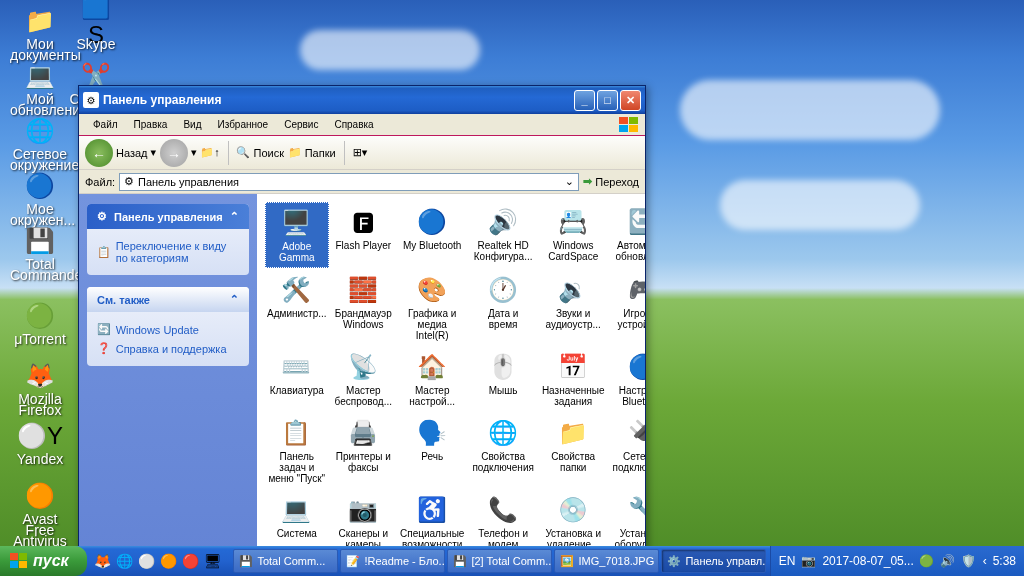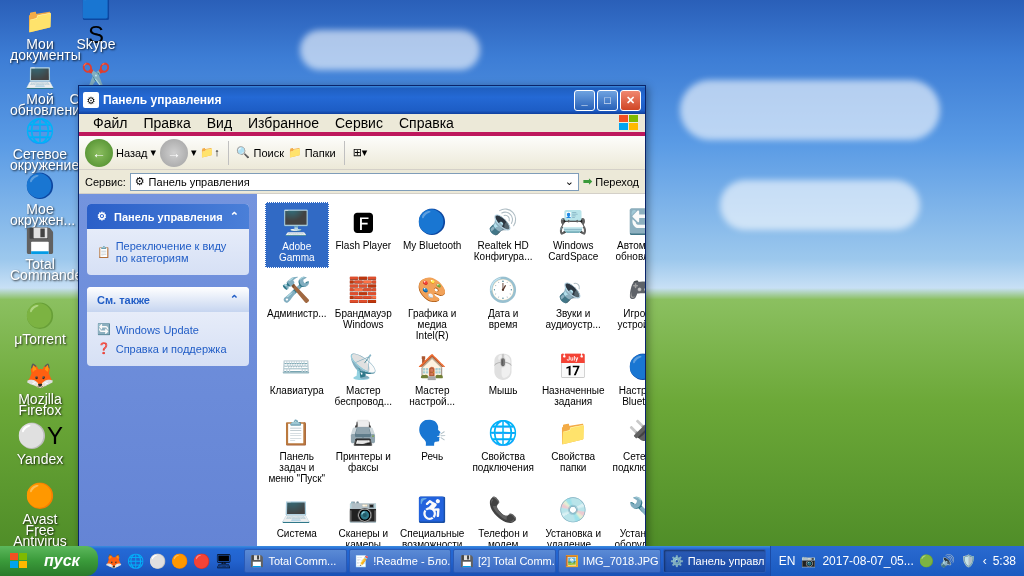--- a/index.html
+++ b/index.html
@@ -11,21 +11,21 @@
 .desktop-icon .ico { width: 32px; height: 32px; margin: 0 auto 2px; display: flex; align-items: center; justify-content: center; font-size: 24px; }
 .desktop-icon .lbl { color: white; font-size: 14px; text-shadow: 1px 1px 2px rgba(0,0,0,0.8); line-height: 11px; }
 .window { position: absolute; left: 78px; top: 85px; width: 568px; height: 470px; background: #ece9d8; border: 1px solid #0a246a; box-shadow: 2px 2px 8px rgba(0,0,0,0.4); display: flex; flex-direction: column; }
 .titlebar { height: 28px; background: linear-gradient(to bottom, #3c8cde 0%, #1f5fc0 8%, #2469d5 40%, #1d5dc5 88%, #0f3f9e 100%); display: flex; align-items: center; padding: 0 4px; }
 .titlebar .ticon { width: 16px; height: 16px; background: #fff; border-radius: 2px; margin-right: 4px; font-size: 10px; display: flex; align-items: center; justify-content: center; }
 .titlebar .ttext { color: white; font-size: 12px; font-weight: bold; flex: 1; }
 .titlebar .btns { display: flex; gap: 2px; }
 .tbtn { width: 21px; height: 21px; border-radius: 3px; border: 1px solid #fff; display: flex; align-items: center; justify-content: center; font-size: 11px; font-weight: bold; cursor: pointer; }
 .tbtn.min, .tbtn.max { background: linear-gradient(#6fa3e0, #2760b8); color: white; }
 .tbtn.close { background: linear-gradient(#f08870, #d04525); color: white; }
-.menubar { height: 22px; background: #ece9d8; display: flex; align-items: center; padding: 0 6px; font-size: 14px; border-bottom: 4px solid #be185d; position: relative; }
+.menubar { height: 22px; background: #ece9d8; display: flex; align-items: center; padding: 0 6px; font-size: 10px; border-bottom: 1px solid #be185d; position: relative; }
 .menubar span { padding: 2px 8px; cursor: pointer; }
 .menubar .flag { position: absolute; right: 6px; width: 20px; height: 16px; }
 .toolbar { height: 34px; background: linear-gradient(#fdfdfb, #ece9d8); border-bottom: 1px solid #d4d0c8; display: flex; align-items: center; padding: 0 6px; gap: 4px; }
 .tbh { display: flex; align-items: center; gap: 3px; font-size: 11px; cursor: pointer; }
 .navbtn { width: 28px; height: 28px; border-radius: 50%; background: radial-gradient(#8abd5e, #4a8a2a); display: flex; align-items: center; justify-content: center; color: white; font-size: 14px; }
 .navbtn.dis { background: radial-gradient(#d0d0d0, #a0a0a0); }
 .sep { width: 1px; height: 24px; background: #c0c0c0; margin: 0 4px; }
 .addressbar { height: 24px; background: #ece9d8; border-bottom: 1px solid #d4d0c8; display: flex; align-items: center; padding: 0 6px; font-size: 11px; gap: 4px; }
 .addressbar .addr-input { flex: 1; height: 18px; background: white; border: 1px solid #7f9db9; display: flex; align-items: center; padding: 0 4px; gap: 4px; }
 .addr-input .dd { margin-left: auto; color: #000; }
@@ -37,21 +37,21 @@
 .sidepanel .hdr.dark { background: linear-gradient(to right, #2a5fc8, #4a7fd8); color: white; }
 .sidepanel .body { padding: 8px 10px; }
 .sidepanel .link { color: #215dc6; padding: 3px 0; cursor: pointer; display: flex; align-items: center; gap: 5px; }
 .iconpane { flex: 1; background: white; overflow-y: auto; padding: 8px; }
 .icongrid { display: grid; grid-template-columns: repeat(6, 1fr); gap: 2px 4px; }
 .cp-icon { text-align: center; cursor: pointer; padding: 4px 2px; }
 .cp-icon.sel { background: #316ac5; color: white; border: 1px dotted #fff; }
 .cp-icon .cico { width: 32px; height: 32px; margin: 0 auto 2px; display: flex; align-items: center; justify-content: center; font-size: 24px; }
 .cp-icon .clbl { font-size: 10px; line-height: 11px; word-wrap: break-word; }
 .taskbar { position: absolute; bottom: 0; left: 0; right: 0; height: 30px; background: linear-gradient(to bottom, #3c8cde 0%, #2469d5 10%, #2262ce 50%, #1850b5 100%); display: flex; align-items: center; }
-.start { height: 30px; padding: 0 18px 0 10px; background: linear-gradient(to bottom, #5cb85c 0%, #3a9a3a 50%, #2a7a2a 100%); border-radius: 0 12px 12px 0; color: white; font-weight: bold; font-style: italic; font-size: 16px; display: flex; align-items: center; gap: 16px; cursor: pointer; }
+.start { height: 30px; padding: 0 18px 0 10px; background: linear-gradient(to bottom, #5cb85c 0%, #3a9a3a 50%, #2a7a2a 100%); border-radius: 0 12px 12px 0; color: white; font-weight: bold; font-style: italic; font-size: 16px; display: flex; align-items: center; gap: 5px; cursor: pointer; }
 .ql { display: flex; gap: 2px; padding: 0 6px; }
 .ql .qi { width: 20px; height: 20px; cursor: pointer; display: flex; align-items: center; justify-content: center; font-size: 14px; }
 .tasks { flex: 1; display: flex; gap: 2px; padding: 0 4px; overflow: hidden; }
 .task { height: 24px; min-width: 0; flex: 1; max-width: 150px; background: linear-gradient(#5a8ad5, #3a6ac5); border: 1px solid #2a5ab5; border-radius: 2px; color: white; font-size: 11px; display: flex; align-items: center; gap: 4px; padding: 0 6px; cursor: pointer; overflow: hidden; white-space: nowrap; }
 .task.active { background: linear-gradient(#2a5ab5, #1a4aa5); box-shadow: inset 1px 1px 2px rgba(0,0,0,0.4); }
 .tray { background: linear-gradient(#2a6ad0, #1a5ac0); height: 30px; display: flex; align-items: center; padding: 0 8px; gap: 6px; color: white; font-size: 11px; border-left: 1px solid #1a4aa5; }
 .tray .ti { font-size: 12px; }
 </style>
 </head>
 <body>
@@ -139,21 +139,21 @@
     <div class="tbh"><div class="navbtn">←</div><span>Назад</span> ▾</div>
     <div class="tbh"><div class="navbtn dis">→</div> ▾</div>
     <div class="tbh">📁↑</div>
     <div class="sep"></div>
     <div class="tbh">🔍 <span>Поиск</span></div>
     <div class="tbh">📁 <span>Папки</span></div>
     <div class="sep"></div>
     <div class="tbh">⊞▾</div>
   </div>
   <div class="addressbar">
-    <span>Сервис:</span>
+    <span>Файл:</span>
     <div class="addr-input">
       <span>⚙</span>
       <span>Панель управления</span>
       <span class="dd">⌄</span>
     </div>
     <div class="go-btn">
       <span style="color:#3a9a3a;font-weight:bold">➡</span>
       <span>Переход</span>
     </div>
   </div>

